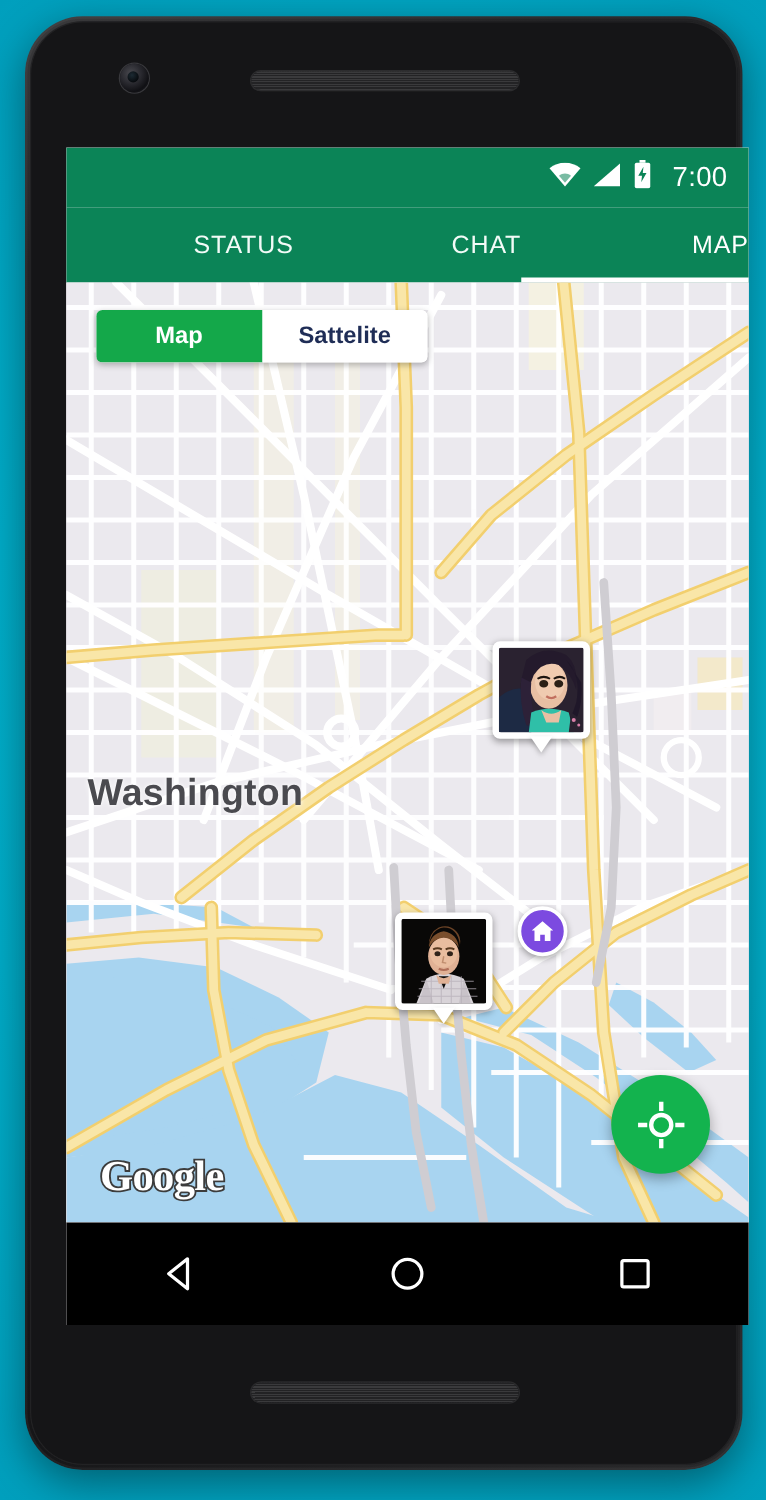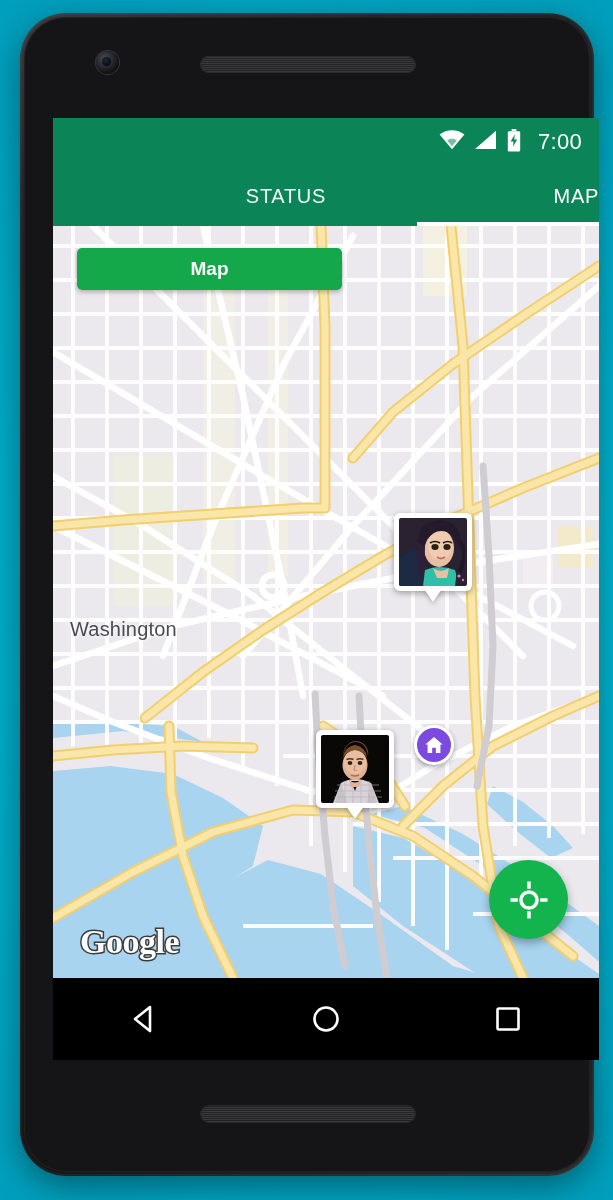--- a/index.html
+++ b/index.html
@@ -154,25 +154,26 @@
     background: #ebe9ee;
     overflow: hidden;
     cursor: grab;
   }
   #map-canvas { position: absolute; left: 0; top: 0; }
 
   
   #city-label {
     position: absolute;
     left: 17px; top: 392px;
-    font-size: 20px;
+    font-size: 30px;
     color: #4a4a4f;
     letter-spacing: 0.2px;
     text-shadow: 0 0 3px rgba(255,255,255,0.85), 0 0 6px rgba(255,255,255,0.7);
     pointer-events: none;
+    font-weight: bold;
   }
 
   
   #map-type-toggle {
     position: absolute;
     left: 24px; top: 22px;
     width: 265px; height: 42px;
     display: flex;
     border-radius: 5px;
     overflow: hidden;
@@ -316,20 +317,23 @@
             <rect x="0.8" y="2.2" width="12.4" height="20.4" rx="1.4" fill="#ffffff"></rect>
             <path d="M7.8 5.4 L3.6 12.6 L6.6 12.6 L6 17.8 L10.2 10.4 L7.2 10.4 Z" fill="#0b8457"></path>
           </svg>
         </span>
         <span id="status-clock">7:00</span>
       </div>
 
       <div id="tab-bar">
         <div class="tab inactive">
           <span>STATUS</span>
+        </div>
+        <div class="tab inactive">
+          <span>CHAT</span>
         </div>
         <div class="tab">
           <span>MAP</span>
         </div>
         <div id="tab-indicator"></div>
       </div>
 
       <div id="map">
 
         <svg id="map-canvas" width="546" height="752" viewBox="0 0 546 752">
@@ -449,20 +453,23 @@
               <path d="M306 470 L310 546 L316 618 L324 690 L334 752"></path>
             </g>
           </g>
         </svg>
 
         <div id="city-label">Washington</div>
 
         <div id="map-type-toggle">
           <div class="seg active">
             <span>Map</span>
+          </div>
+          <div class="seg inactive">
+            <span>Sattelite</span>
           </div>
         </div>
 
         <div class="photo-marker" style="left:341px; top:287px;">
           <div class="photo-frame">
             <div class="photo-img">
               <svg width="68" height="68" viewBox="0 0 68 68">
                 <rect width="68" height="68" fill="#2a2230"></rect>
                 <path d="M0 40 Q14 28 26 36 L26 68 L0 68 Z" fill="#1d2a44"></path>
                 <ellipse cx="40" cy="30" rx="15" ry="19" fill="#e8bfa3"></ellipse>

